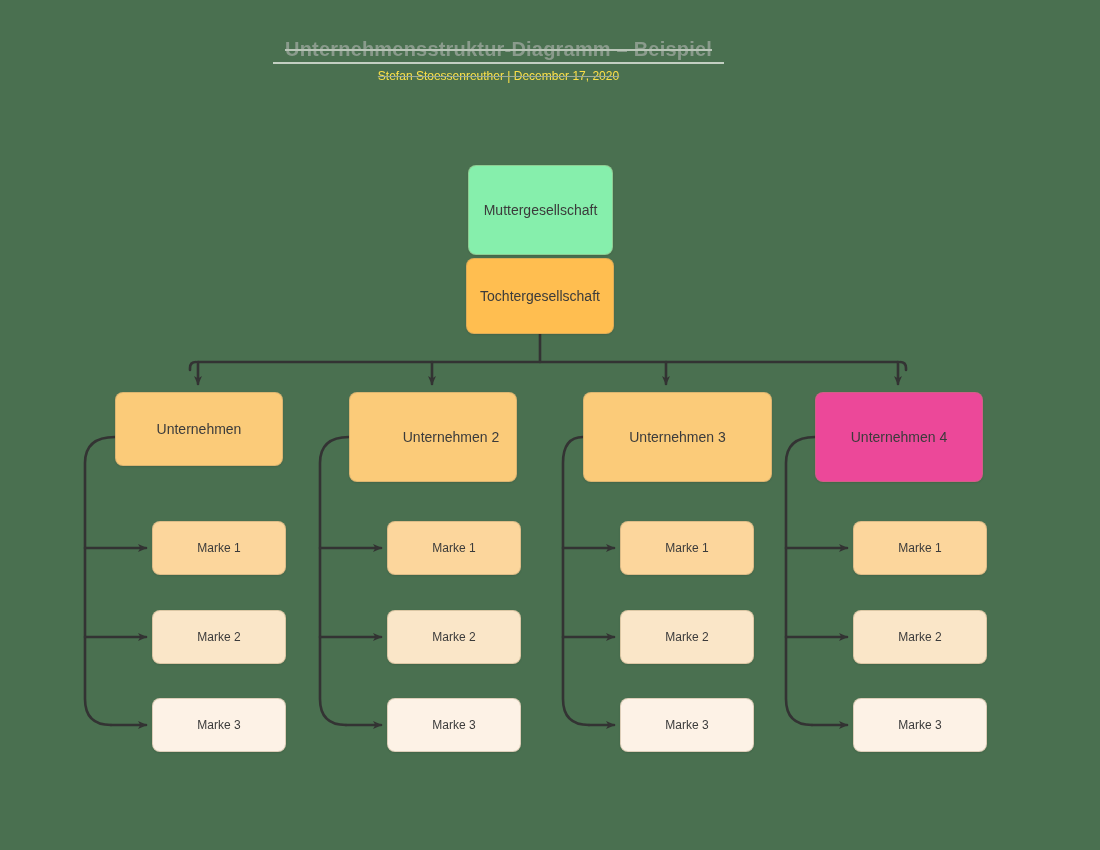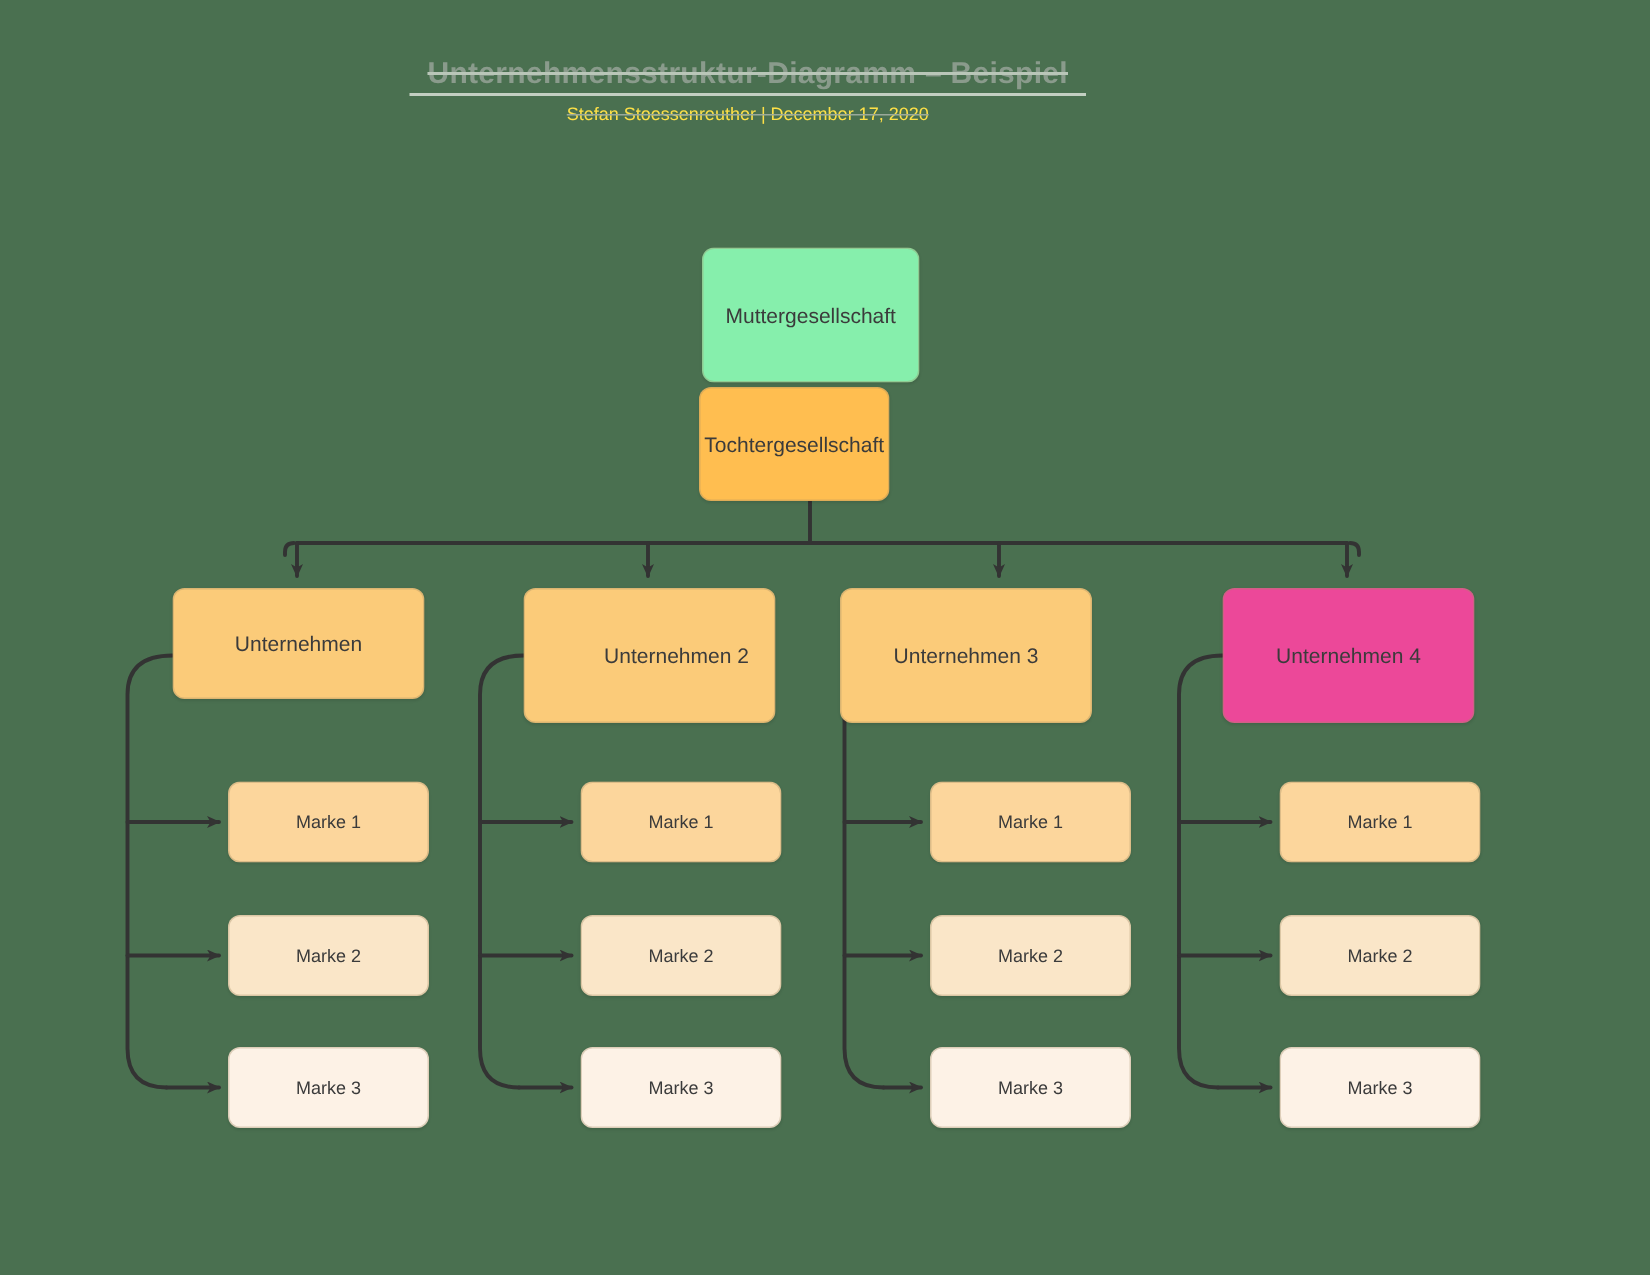--- a/index.html
+++ b/index.html
@@ -95,31 +95,31 @@
       <path d="M786,548 L847,548" marker-end="url(#arrow)"></path>
       <path d="M786,637 L847,637" marker-end="url(#arrow)"></path>
       <path d="M812,725 L847,725" marker-end="url(#arrow)"></path>
     </g>
   </svg>
 
   <div class="node lvl-root" style="left:468px;top:139px;width:145px;height:90px;background:#86efac;margin-top:26px;">
     <span>Muttergesellschaft</span>
   </div>
 
-  <div class="node lvl-sub" style="left:466px;top:258px;width:127px;height:76px;background:#ffbe50;">
+  <div class="node lvl-sub" style="left:466px;top:258px;width:148px;height:76px;background:#ffbe50;">
     <span>Tochtergesellschaft</span>
   </div>
 
   <div class="node lvl-comp" style="left:115px;top:392px;width:168px;height:74px;background:#fbcb79;">
     <span>Unternehmen</span>
   </div>
   <div class="node lvl-comp" style="left:349px;top:392px;width:168px;height:90px;background:#fbcb79;padding-left:36px;">
     <span>Unternehmen 2</span>
   </div>
-  <div class="node lvl-comp" style="left:560px;top:392px;width:168px;height:90px;background:#fbcb79;">
+  <div class="node lvl-comp" style="left:583px;top:392px;width:189px;height:90px;background:#fbcb79;">
     <span>Unternehmen 3</span>
   </div>
   <div class="node lvl-comp" style="left:815px;top:392px;width:168px;height:90px;background:#ec4899;">
     <span>Unternehmen 4</span>
   </div>
 
   <div class="node lvl-brand" style="left:152px;top:521px;width:134px;height:54px;background:#fcd69c;">
     <span>Marke 1</span>
   </div>
   <div class="node lvl-brand" style="left:152px;top:610px;width:134px;height:54px;background:#fae6c8;">

